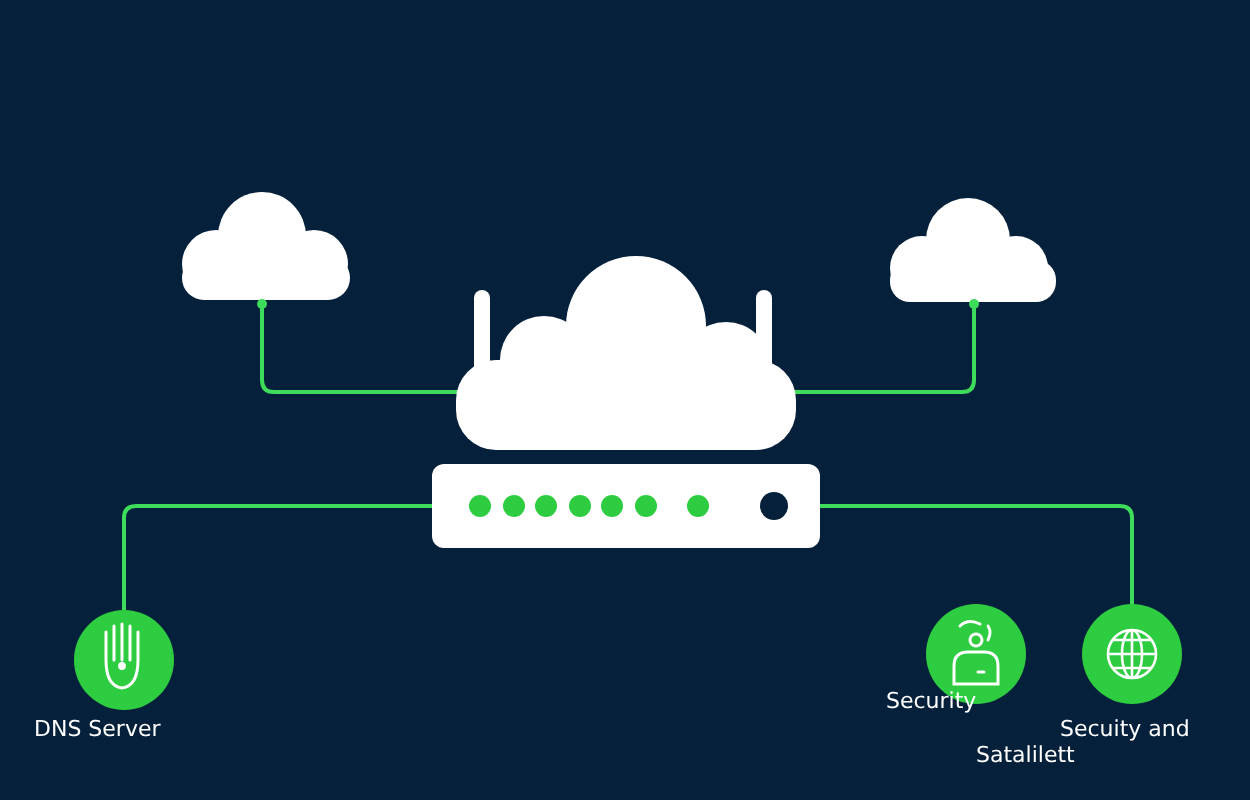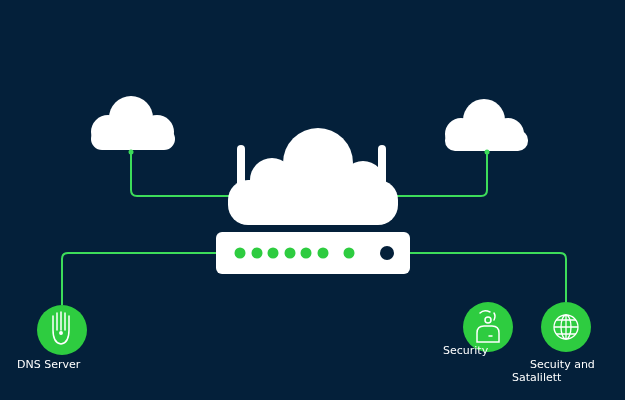--- a/index.html
+++ b/index.html
@@ -81,13 +81,13 @@
       <circle cx="566" cy="327" r="12"></circle>
       <ellipse cx="566" cy="327" rx="5" ry="12"></ellipse>
       <path d="M554 327 H578 M556 320 H576 M556 334 H576 M566 315 V339"></path>
     </g>
   </g>
 </svg>
 
 <div class="label" style="left:17px; top:358px; width:90px;">DNS Server</div>
 <div class="label" style="left:443px; top:344px; width:90px;">Security</div>
 <div class="label" style="left:530px; top:358px; width:100px;">Secuity and</div>
-<div class="label" style="left:512px; top:371px; width:100px;">Satalilett</div>
+<div class="label" style="left:488px; top:371px; width:100px;">Satalilett</div>
 
 </body></html>

